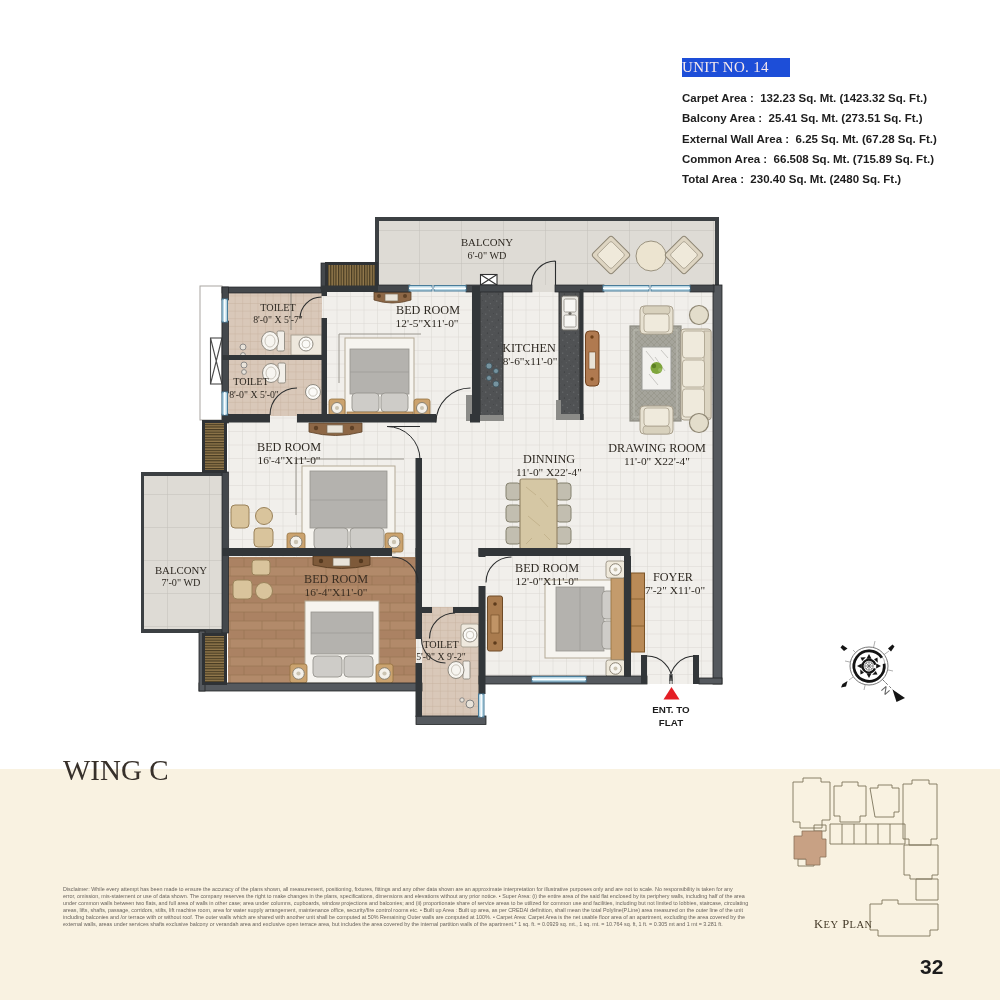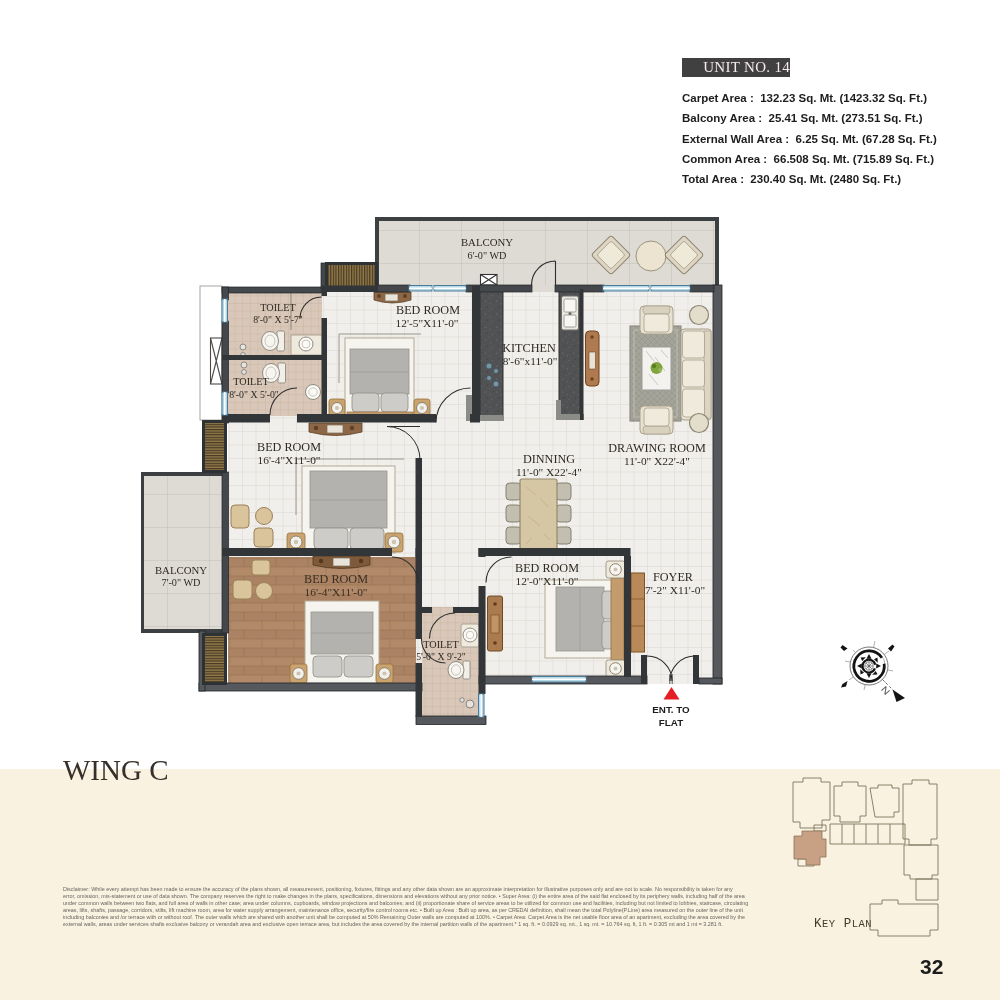--- a/index.html
+++ b/index.html
@@ -1,26 +1,26 @@
 <!DOCTYPE html>
 <html><head>
 <meta charset="utf-8">
 <style>
   html,body{margin:0;padding:0;}
   body{width:1000px;height:1000px;background:#ffffff;font-family:"Liberation Sans",sans-serif;position:relative;overflow:hidden;}
   .abs{position:absolute;}
   
-  .unitbox{left:682px;top:58px;width:108px;height:19px;background:#404040;color:#f7e9ec;
-    font-family:"Liberation Serif",serif;font-size:15px;text-align:right;line-height:19px;letter-spacing:.3px;}
+  .unitbox{left:682px;top:58px;width:108px;height:19px;background:#1d4ed8;color:#f7e9ec;
+    font-family:"Liberation Serif",serif;font-size:15px;text-align:left;line-height:19px;letter-spacing:.3px;}
   .areas{left:682px;top:88px;width:320px;font-weight:bold;color:#1d1d1d;font-size:11.5px;line-height:20.3px;letter-spacing:0px;white-space:nowrap;}
   
   .band{left:0;top:769px;width:1000px;height:231px;background:#f9f2e1;}
   .wingc{left:63px;top:754px;font-family:"Liberation Serif",serif;font-size:29px;color:#37302a;letter-spacing:0px;}
   .disc{left:63px;top:886px;width:695px;font-size:5.4px;line-height:6.9px;color:#6a645e;}
-  .keyplanlbl{left:814px;top:917px;font-family:Liberation Mono, monospace;font-size:12.5px;color:#453a28;letter-spacing:0.5px;}
+  .keyplanlbl{left:814px;top:917px;font-family:Liberation Serif, serif;font-size:12.5px;color:#453a28;letter-spacing:0.5px;}
   .pagenum{left:920px;top:955px;font-size:21px;font-weight:bold;color:#1c1c1c;}
 </style>
 </head>
 <body>
 
 <div class="abs unitbox">UNIT NO. 14</div>
 
 <div class="abs areas">
 Carpet Area :&nbsp; 132.23 Sq. Mt. (1423.32 Sq. Ft.)<br>
 Balcony Area :&nbsp; 25.41 Sq. Mt. (273.51 Sq. Ft.)<br>

